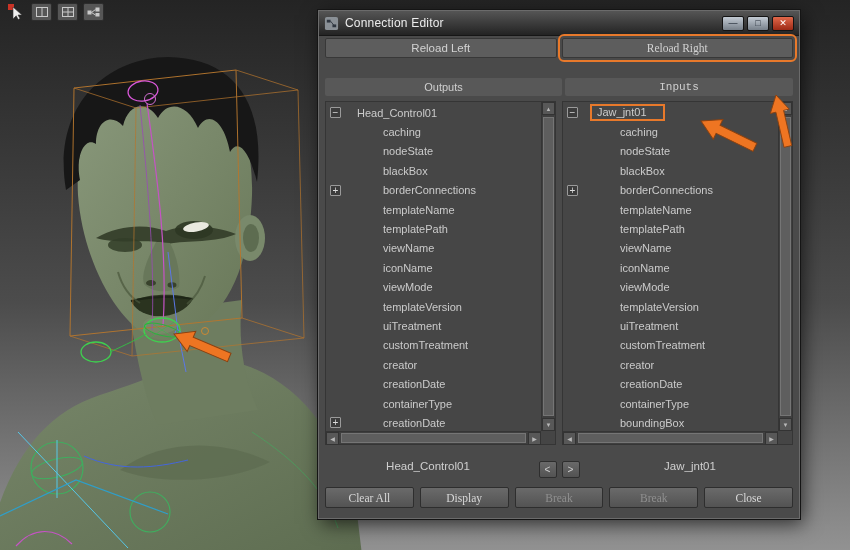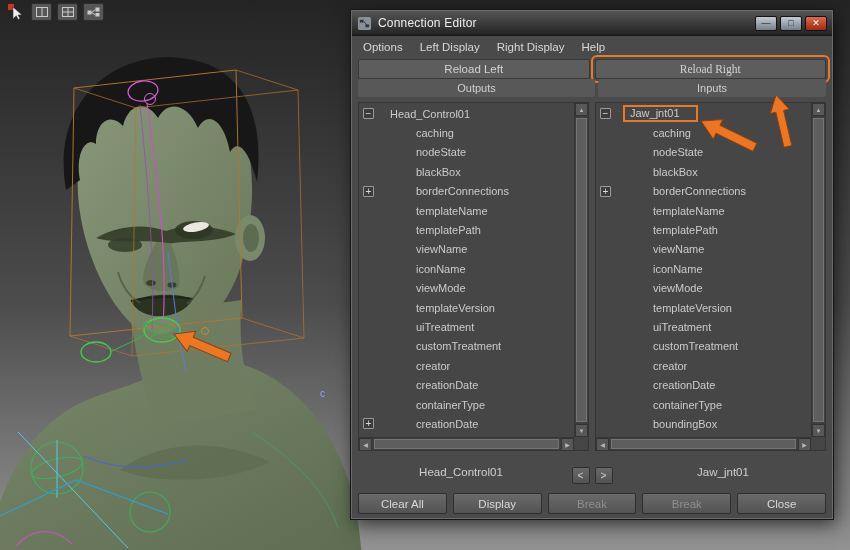--- a/index.html
+++ b/index.html
@@ -9,45 +9,45 @@
 
   
   #viewport{position:absolute;inset:0;}
   #viewport svg{display:block;}
   .vp-toolbar{position:absolute;top:3px;left:5px;display:flex;gap:5px;align-items:center;z-index:5;}
   .vp-icon{width:19px;height:16px;display:flex;align-items:center;justify-content:center;
            background:#565656;border:1px solid #2d2d2d;border-radius:2px;}
   .vp-icon.plain{background:transparent;border-color:transparent;}
 
   
-  #win{position:absolute;left:351px;top:10px;width:482px;height:509px;background:#4a4a4a;
+  #win{position:absolute;left:318px;top:10px;width:482px;height:509px;background:#4a4a4a;
        border:1px solid #6b6b6b;box-shadow:0 0 0 1px #151515,3px 5px 18px rgba(0,0,0,.65);
        z-index:10;display:flex;flex-direction:column;box-sizing:border-box;}
   #titlebar{height:24px;flex:0 0 24px;background:linear-gradient(#555,#232323);display:flex;
             align-items:center;padding:0 5px;border-bottom:1px solid #161616;}
   #title-icon{width:15px;height:15px;margin-right:6px;flex:0 0 auto;}
   #title-text{color:#ececec;font-size:12px;flex:1;letter-spacing:.2px;}
   .win-btn{width:22px;height:15px;margin-left:3px;border:1px solid #141414;border-radius:2px;
            display:flex;align-items:center;justify-content:center;font-size:9px;line-height:1;
            color:#1d2530;background:linear-gradient(#c3cbd4,#77808a);}
   .win-btn.close{background:linear-gradient(#e2684a,#9c2a16);color:#fff;}
 
   #menubar{height:21px;flex:0 0 21px;display:flex;align-items:center;gap:17px;padding:0 11px;
            color:#d8d8d8;font-size:11.5px;}
 
-  #body-pad{flex:1;display:flex;flex-direction:column;padding:2px 6px 4px;min-height:0;}
+  #body-pad{flex:1;display:flex;flex-direction:column;padding:2px 6px 10px;min-height:0;}
   #reload-row{display:flex;gap:5px;flex:0 0 20px;}
   .reload-btn{flex:1;background:#5d5d5d;border:1px solid #383838;border-radius:2px;color:#d2d2d2;
               font-size:11.5px;display:flex;align-items:center;justify-content:center;}
   .reload-btn.outlined{outline:2px solid #e8792b;outline-offset:2px;font-family:Liberation Serif, serif;}
 
-  #tab-row{display:flex;gap:3px;margin-top:0;flex:0 0 18px;}
+  #tab-row{display:flex;gap:3px;margin-top:20px;flex:0 0 18px;}
   .tab{background:#585858;border-radius:2px;color:#cfcfcf;font-size:11px;display:flex;
        align-items:center;justify-content:center;border:none;}
-  .tab.t0{flex:1.3;}.tab.t1{flex:1;}.tab.t2{flex:1.25;}
+  .tab.t0{flex:1.3;}.tab.t1{flex:1;}.tab.t2{flex:1.25;font-family:Liberation Mono, monospace;}
   .tab.selected{background:#3e3e3e;color:#c4c4c4;}
 
   #lists{display:flex;gap:6px;margin-top:5px;flex:1;min-height:0;}
   .panel{flex:1;display:grid;grid-template-columns:1fr 14px;grid-template-rows:1fr 13px;
          background:#464646;border:1px solid #353535;min-width:0;}
   .rows{overflow:hidden;padding-top:1px;}
   .attr-row{display:flex;align-items:center;height:19.4px;color:#cbcbcb;font-size:11px;white-space:nowrap;}
   .expander{width:11px;height:11px;flex:0 0 11px;margin:0 4px;border:1px solid #9a9a9a;background:#3c3c3c;
             color:#dcdcdc;font-size:10px;line-height:9px;text-align:center;border-radius:1px;
             visibility:hidden;box-sizing:border-box;}
@@ -65,21 +65,21 @@
   .htrack{flex:1;position:relative;}
   .hthumb{position:absolute;top:1px;bottom:1px;left:2px;right:2px;background:#5e5e5e;border:1px solid #757575;}
   .corner{background:#454545;}
 
   #footer-labels{display:grid;grid-template-columns:1fr 56px 1fr;align-items:center;margin-top:8px;
                  flex:0 0 22px;color:#cfcfcf;font-size:11.5px;}
   #footer-labels .node-label{text-align:center;}
   .nav-btns{display:flex;gap:5px;justify-content:center;margin-top:8px;}
   .nav-btn{width:18px;height:17px;background:linear-gradient(#696969,#535353);border:1px solid #2e2e2e;
            border-radius:2px;color:#d0d0d0;font-size:10px;display:flex;align-items:center;justify-content:center;}
-  #btn-row{display:flex;gap:6px;margin-top:9px;flex:0 0 21px;}
+  #btn-row{display:flex;gap:6px;margin-top:9px;flex:0 0 21px;font-family:Liberation Serif, serif;}
   .action-btn{flex:1;background:linear-gradient(#6a6a6a,#535353);border:1px solid #2e2e2e;border-radius:2px;
               color:#d8d8d8;font-size:11.5px;display:flex;align-items:center;justify-content:center;}
   .action-btn.disabled{color:#8f8f8f;}
 
   #annotations{position:absolute;inset:0;z-index:20;pointer-events:none;}
 </style>
 </head>
 <body>
 
 <div id="viewport">
@@ -200,26 +200,20 @@
       <rect x="3" y="4" width="4" height="3" fill="#2f3640"></rect>
       <rect x="9" y="9" width="4" height="3" fill="#2f3640"></rect>
       <path d="M7,5.5 L11,10.5" stroke="#2f3640"></path>
     </svg>
     <span id="title-text">Connection Editor</span>
     <button class="win-btn">—</button>
     <button class="win-btn">□</button>
     <button class="win-btn close">✕</button>
   </div>
 
-  <div id="menubar">
-    <span class="menu-item">Options</span>
-    <span class="menu-item">Left Display</span>
-    <span class="menu-item">Right Display</span>
-    <span class="menu-item">Help</span>
-  </div>
 
   <div id="body-pad">
     <div id="reload-row">
       <button class="reload-btn">Reload Left</button>
       <button class="reload-btn outlined">Reload Right</button>
     </div>
 
     <div id="tab-row">
       <button class="tab t0">Outputs</button>
       <button class="tab t2">Inputs</button>

